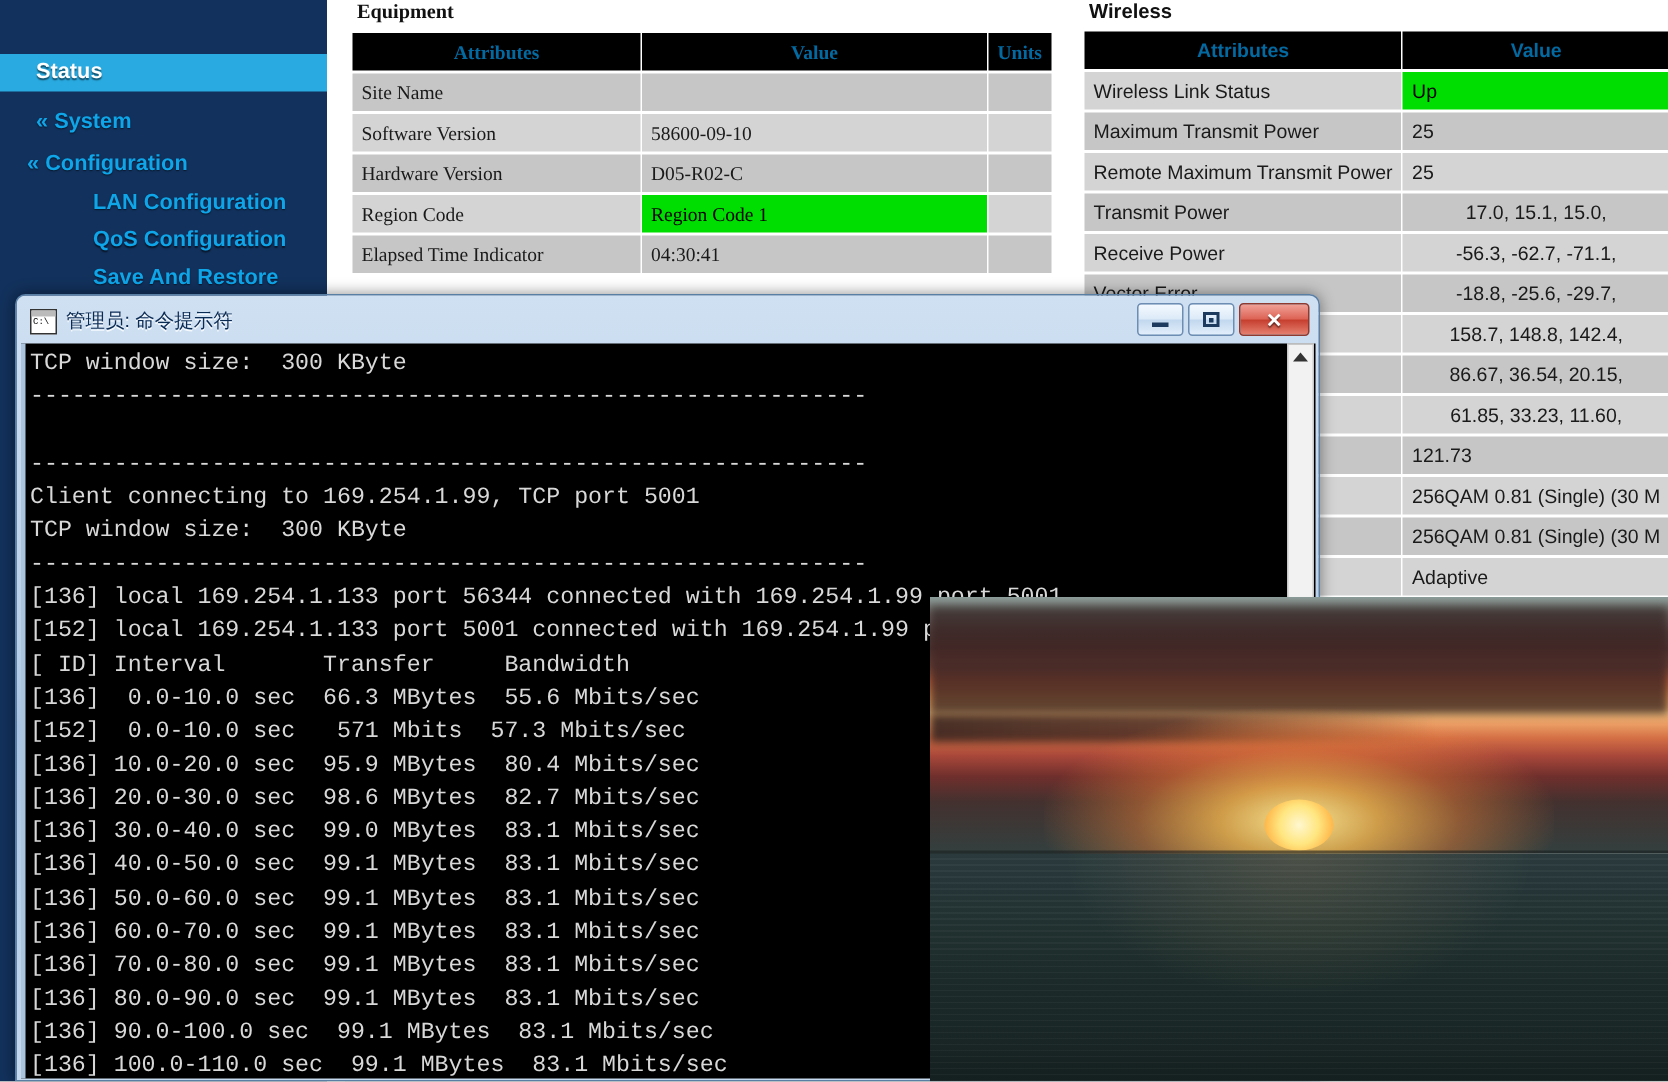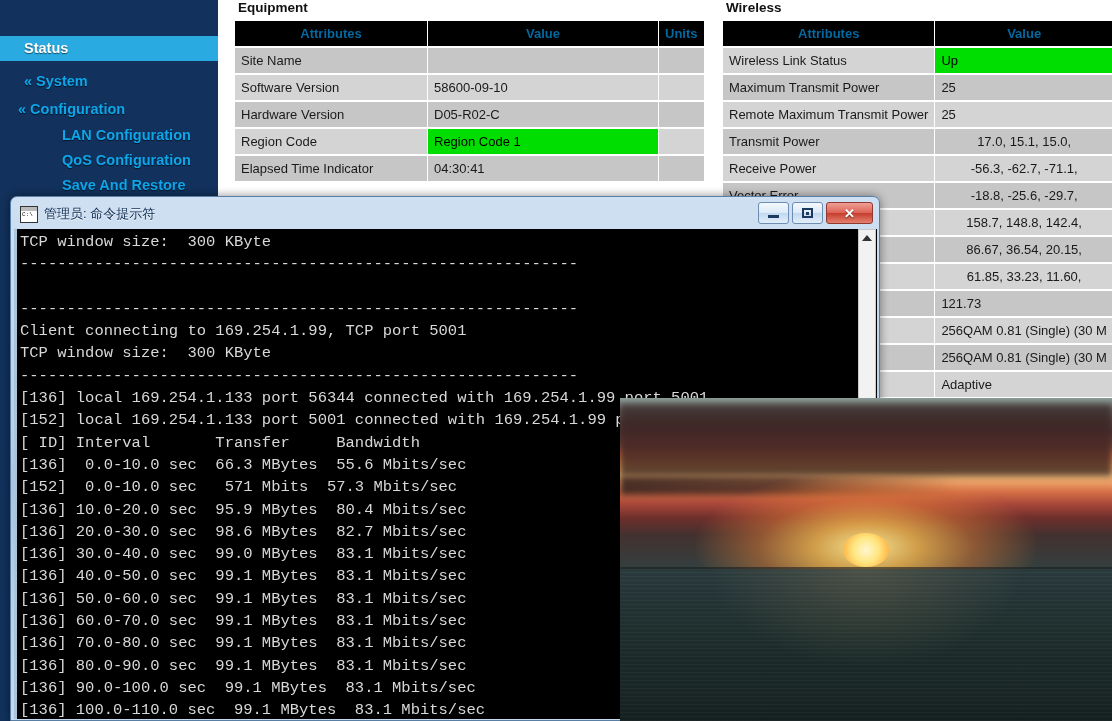--- a/index.html
+++ b/index.html
@@ -184,21 +184,21 @@
     <div style="height:3px"></div>
     <div class="nav-item lvl1b"><span>« Configuration</span></div>
     <div style="height:1px"></div>
     <div class="nav-item lvl2"><span>LAN Configuration</span></div>
     <div class="nav-item lvl2"><span>QoS Configuration</span></div>
     <div class="nav-item lvl2"><span>Save And Restore</span></div>
     <div class="nav-item lvl1b"><span>Spectrum Management</span></div>
   </div>
   <div id="sidebar-edge"></div>
 
-  <div class="panel" style="left:234px; top:0px;">
+  <div class="panel" style="left:234px; top:0px;font-family:Liberation Serif, serif;">
     <div class="panel-title">Equipment</div>
     <table class="grid">
       <colgroup>
           <col style="width:192px">
           <col style="width:230px">
           <col style="width:38px">
         </colgroup>
       <thead>
         <tr>
           <th>Attributes</th>

